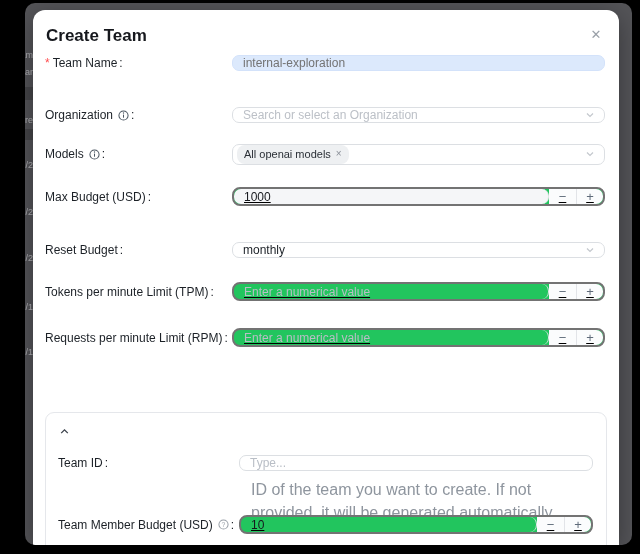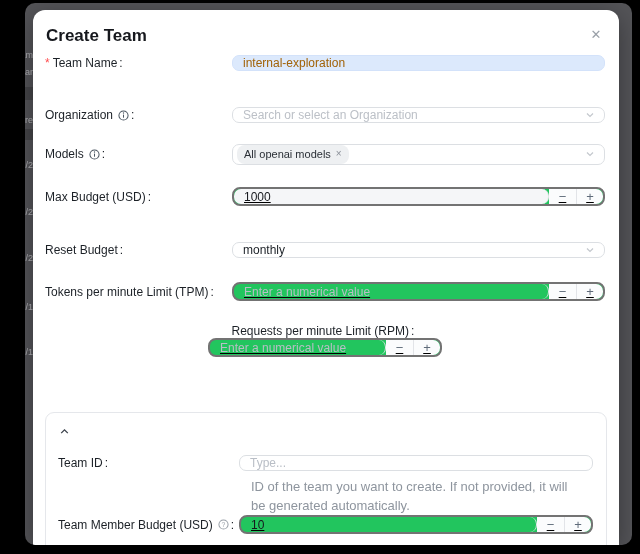--- a/index.html
+++ b/index.html
@@ -37,21 +37,21 @@
     width:187px; flex:none; font-size:12px; color:#1c2127;
     display:flex; align-items:center; white-space:nowrap;
   }
   .req { color:#ff4d4f; margin-right:3px; font-size:12px; }
   .colon { margin-left:2px; }
   .lbl .ticon { margin:0 0 0 5px; display:inline-flex; }
   .ctl { flex:1; position:relative; display:flex; align-items:center; }
   
   .input-filled {
     width:100%; height:100%; background:#dce9fc; border:1px solid #d3e2fa; border-radius:7px;
-    font:12px "Liberation Sans",sans-serif; color:#a16207; padding:0 10px; outline:none;
+    font:12px "Liberation Sans",sans-serif; color:#737373; padding:0 10px; outline:none;
   }
   .select {
     width:100%; height:100%; background:#fff; border:1px solid #dcdfe3; border-radius:7px;
     display:flex; align-items:center; padding:0 24px 0 10px; position:relative; cursor:pointer;
   }
   .ph { font-size:12px; color:#bcc0c7; }
   .val { font-size:12px; color:#1c2127; }
   .chev { position:absolute; right:9px; top:50%; transform:translateY(-50%); display:flex; }
   .tag {
     display:inline-flex; align-items:center; gap:5px; height:19px;
@@ -90,21 +90,21 @@
   .card-chev { margin-top:4px; display:flex; }
   .crow { position:absolute; left:12px; right:13px; display:flex; align-items:center; }
   .crow .lbl { width:181px; }
   .tinput {
     width:100%; height:100%; background:#fff; border:1px solid #dcdfe3; border-radius:7px;
     font:12px "Liberation Sans",sans-serif; color:#000000; padding:0 10px; outline:none;
   }
   .tinput::placeholder { color:#b9bec6; }
   .help {
     position:absolute; left:205px; right:29px; top:65px;
-    font-size:13px; line-height:1.45; color:#8e959e;
+    font-size:16px; line-height:1.45; color:#8e959e;
   }
 </style>
 </head>
 <body>
 
 <div class="window">
   <div class="band" style="top:84px;height:13px;"></div>
   <div class="band" style="top:126px;height:11px;"></div>
   <span class="frag" style="top:47px;">am</span>
   <span class="frag" style="top:64px;">nar</span>
@@ -223,21 +223,21 @@
         <div class="numctl">
           <div class="numfield">
             <input type="text" placeholder="Enter a numerical value" style="">
           </div>
           <div class="stepbtn minus">−</div>
           <div class="stepbtn plus">+</div>
         </div>
       </div>
     </div>
 
-    <div class="row" style="top:314px;height:27px;flex-direction:column;">
+    <div class="row" style="top:314px;height:27px;">
       <div class="lbl">
         <span>Requests per minute Limit (RPM)</span>
         <span class="colon">:</span>
       </div>
       <div class="ctl">
         <div class="numctl">
           <div class="numfield">
             <input type="text" placeholder="Enter a numerical value" style="">
           </div>
           <div class="stepbtn minus">−</div>

